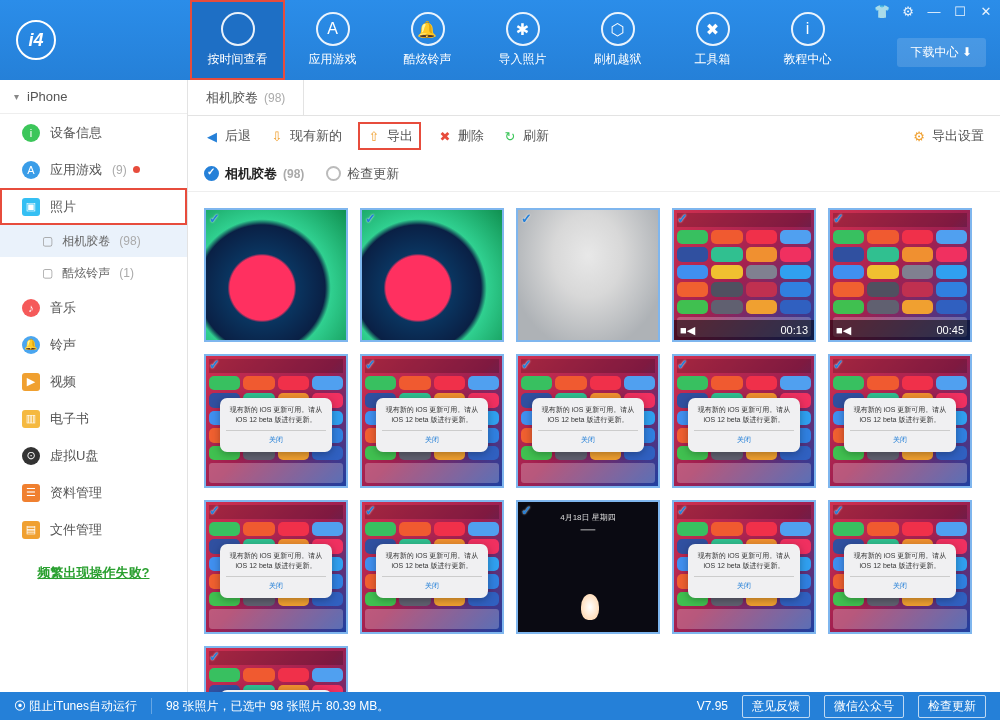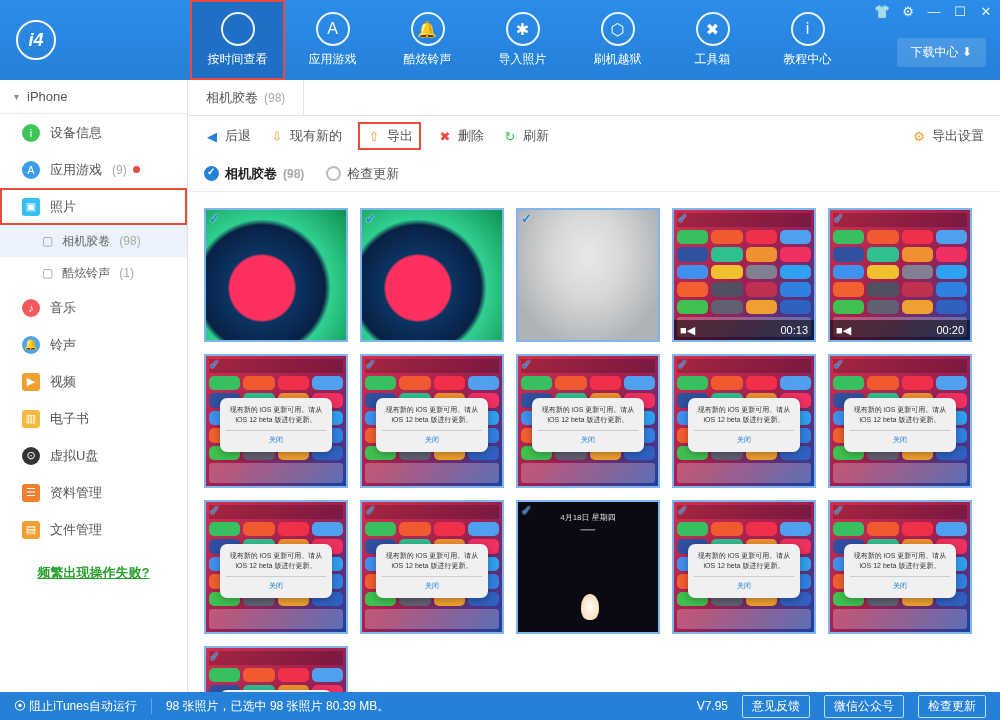--- a/index.html
+++ b/index.html
@@ -299,21 +299,21 @@
               <div class="app" style="background:#c03050"></div>
               <div class="app" style="background:#3080e0"></div>
               <div class="app" style="background:#40c050"></div>
               <div class="app" style="background:#606070"></div>
               <div class="app" style="background:#f0a030"></div>
               <div class="app" style="background:#3060c0"></div>
               <div class="dock"></div>
             </div>
             <div class="vid-bar">
               <span>■◀</span>
-              <span>00:20</span>
+              <span>00:45</span>
             </div>
           </div>
           <div class="thumb">
             <span class="tick">✓</span>
             <div class="home">
               <div class="sb"></div>
               <div class="app" style="background:#38c060"></div>
               <div class="app" style="background:#f05a30"></div>
               <div class="app" style="background:#f0304a"></div>
               <div class="app" style="background:#50a0f0"></div>

